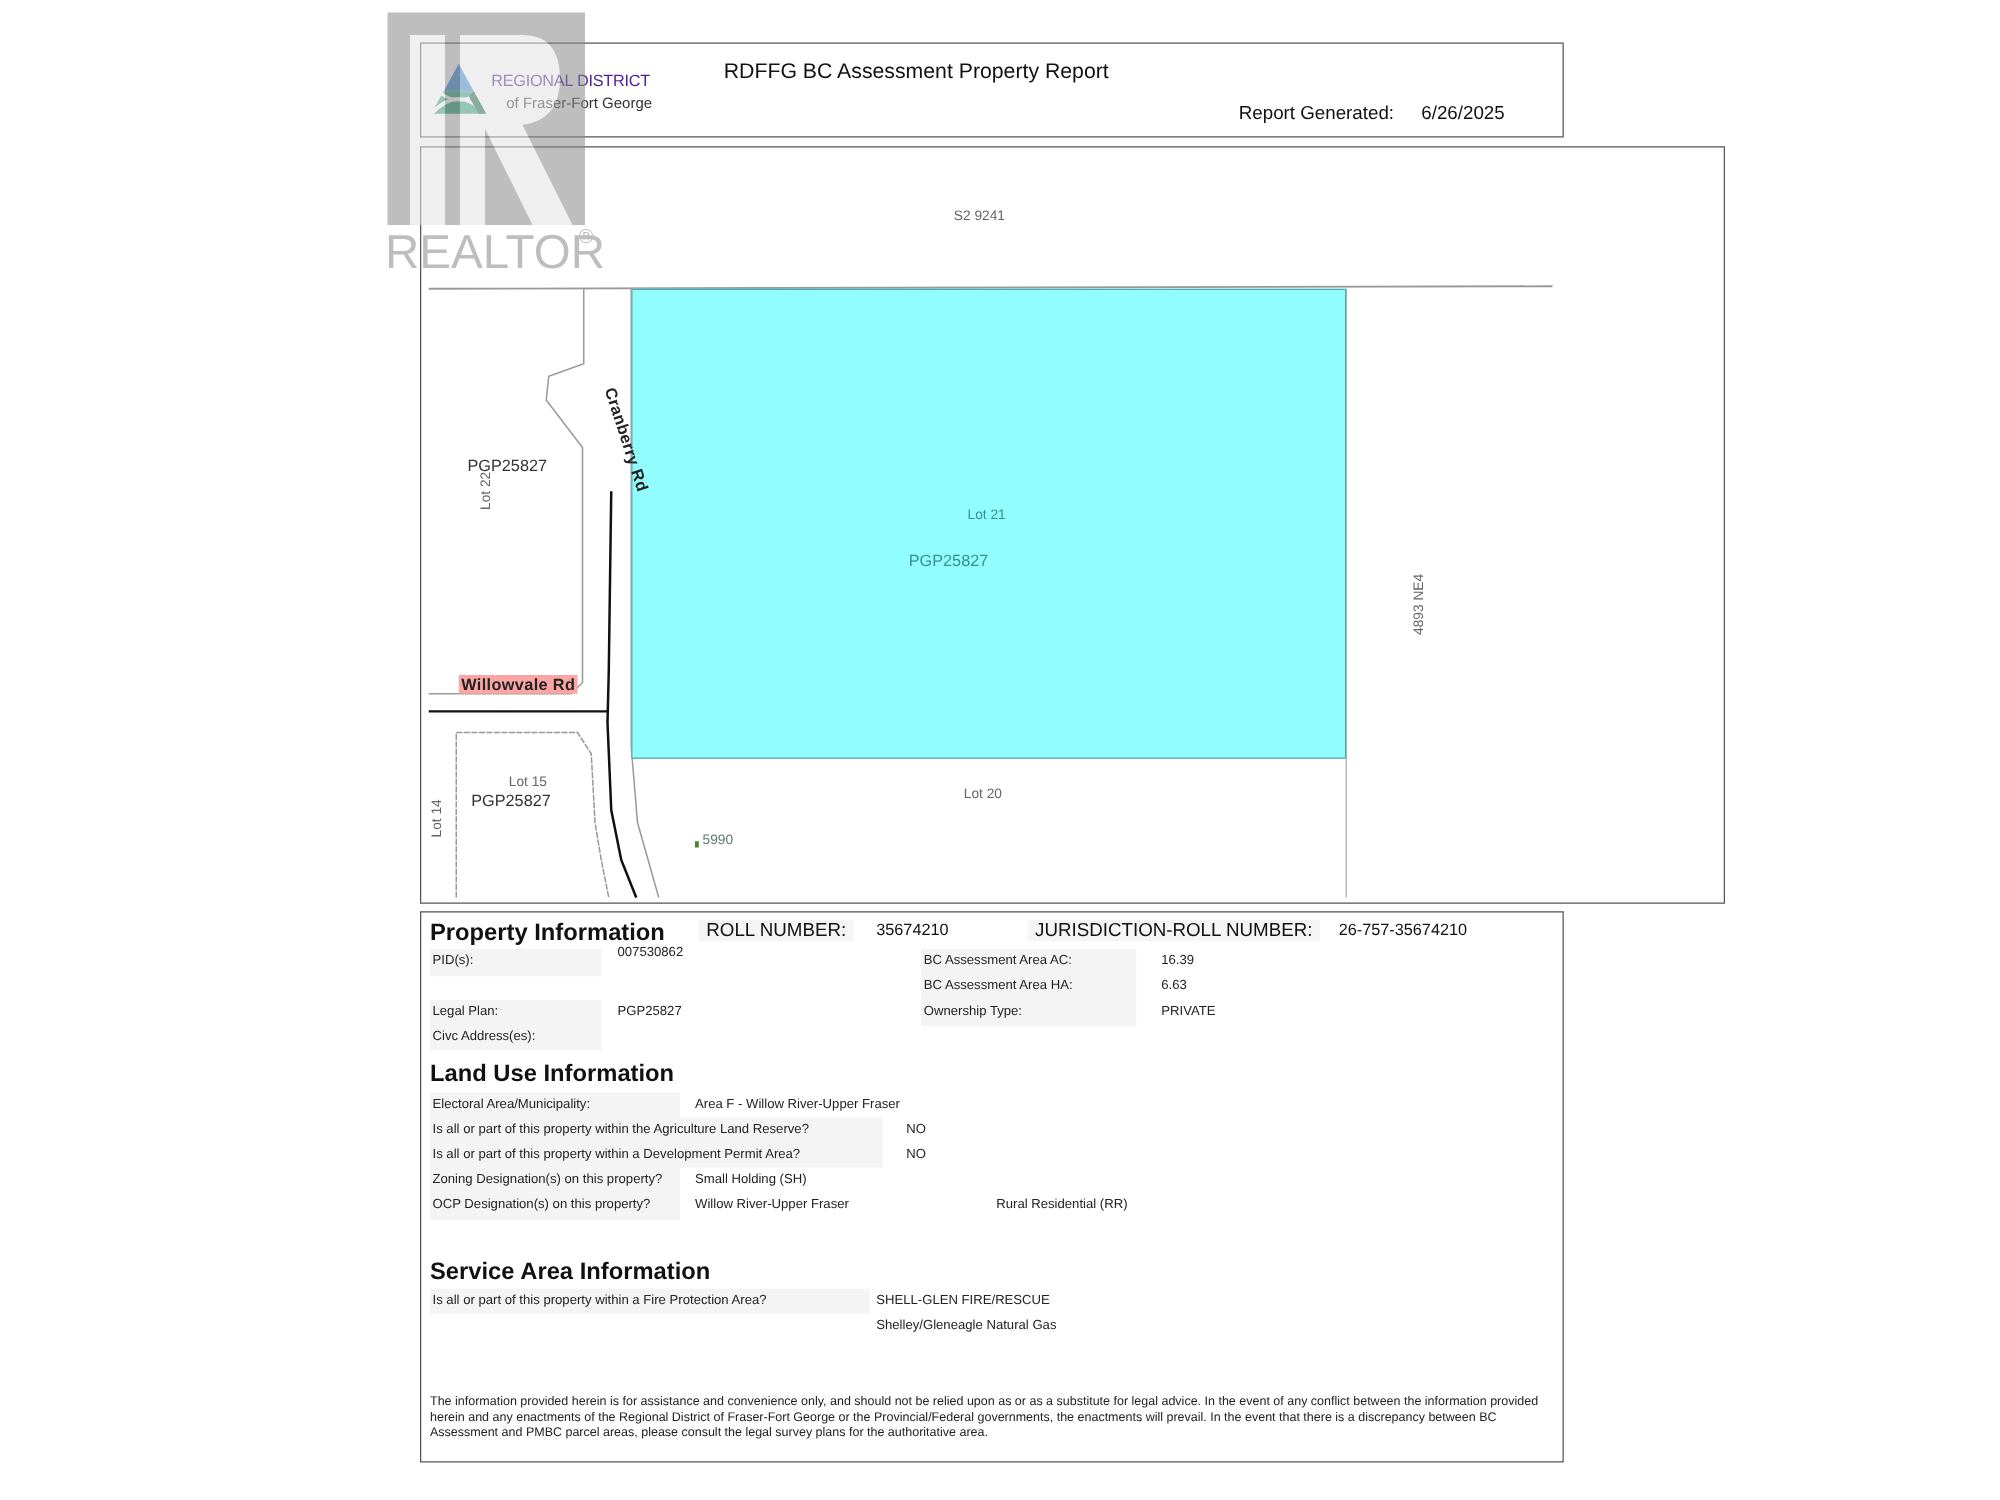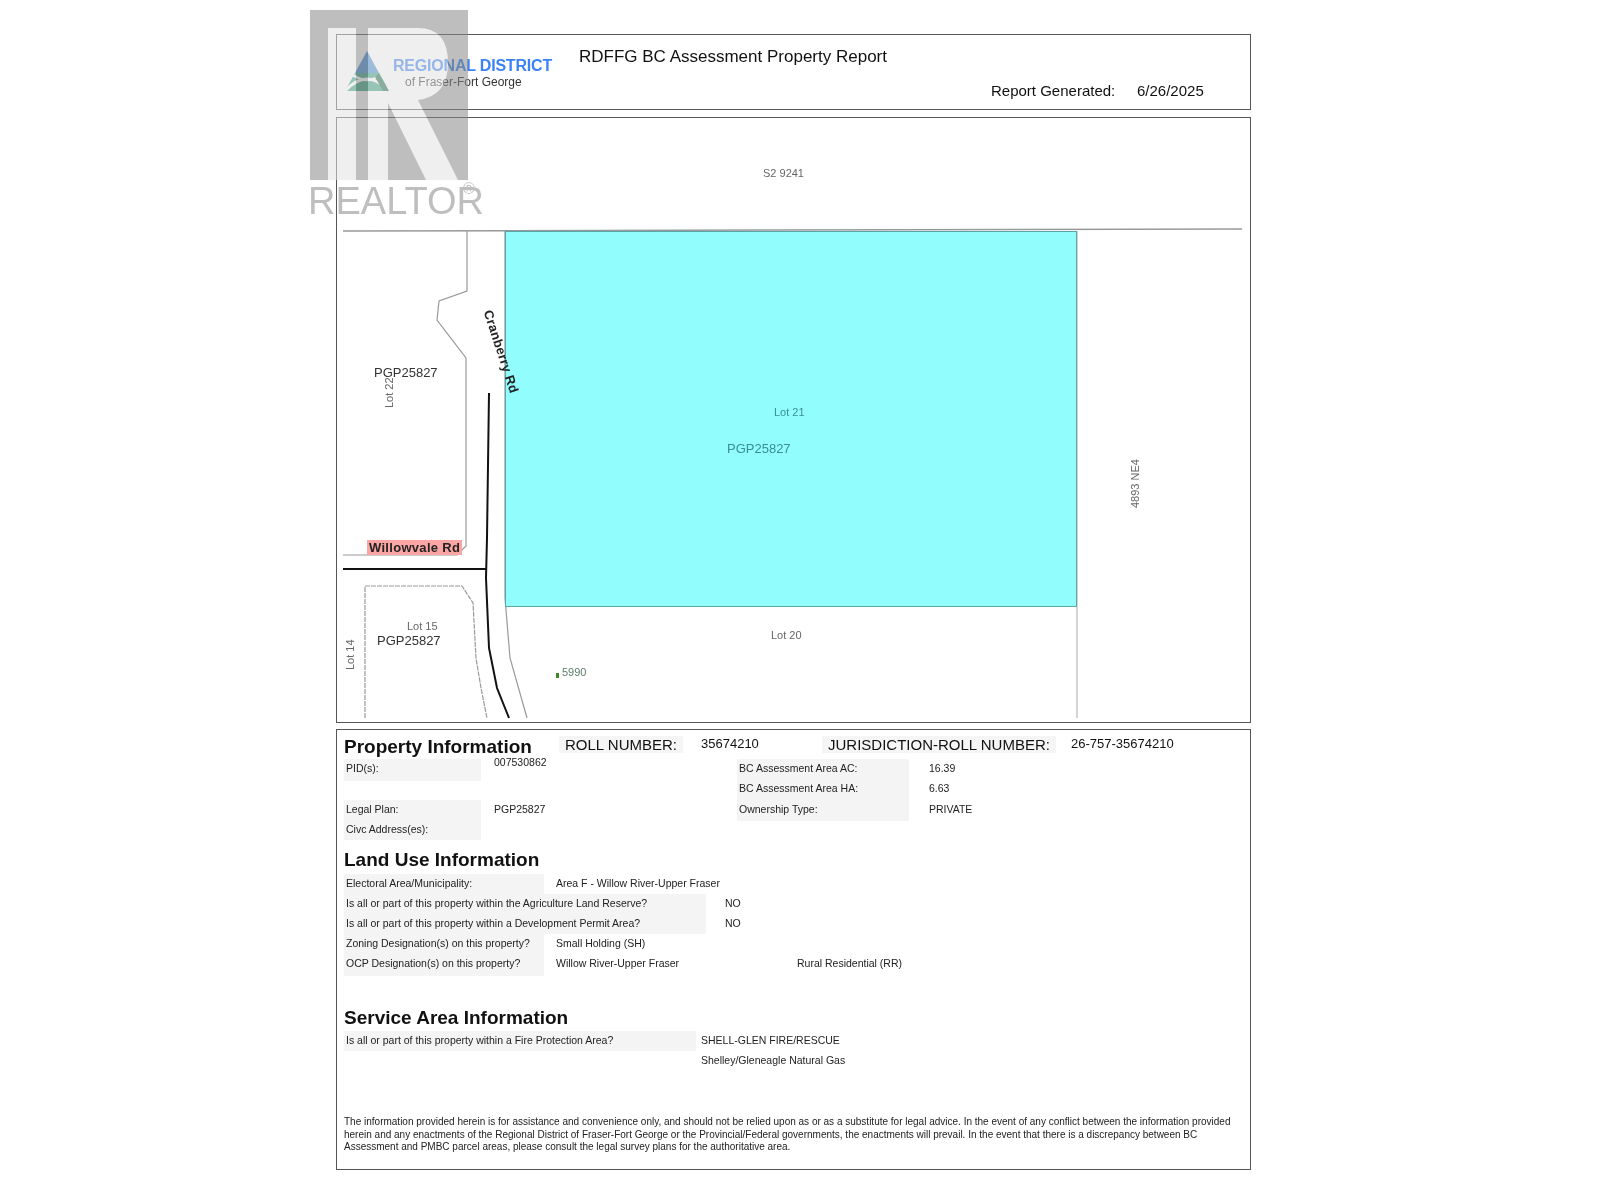--- a/index.html
+++ b/index.html
@@ -1,22 +1,22 @@
 <!DOCTYPE html>
 <html><head>
 <meta charset="utf-8">
 <style>
   html, body { margin: 0; padding: 0; background: #ffffff; }
   body { width: 1600px; height: 1200px; position: relative; overflow: hidden; font-family: "Liberation Sans", sans-serif; color: #111; }
   .box { position: absolute; border: 1.5px solid #555; background: #fff; box-sizing: border-box; }
   #header-box { left: 336px; top: 34px; width: 915px; height: 76px; }
-  #map-box { left: 336px; top: 117px; width: 915px; height: 606px; overflow: hidden; }
+  #map-box { left: 336px; top: 117px; width: 1044px; height: 606px; overflow: hidden; }
   #info-box { left: 336px; top: 729px; width: 915px; height: 441px; }
   .abs { position: absolute; white-space: nowrap; }
-  .logo-text1 { left: 56px; top: 22px; font-size: 16px; font-weight: bold; color: #3b82f6; letter-spacing: -0.2px; }
+  .logo-text1 { left: 56px; top: 22px; font-size: 13px; font-weight: normal; color: #4c1d95; letter-spacing: -0.2px; }
   .logo-text2 { left: 68px; top: 40px; font-size: 12px; font-weight: normal; color: #333; }
   .report-title { left: 242px; top: 12px; font-size: 17px; color: #111; }
   .gen-label { left: 654px; top: 47px; font-size: 15px; }
   .gen-value { left: 800px; top: 47px; font-size: 15px; }
   
   .parcel { position: absolute; left: 168px; top: 113px; width: 572px; height: 376px; background: #92fdfd; border: 1px solid #5aa5a5; box-sizing: border-box; }
   .map-label { position: absolute; font-size: 11px; color: #666; white-space: nowrap; }
   .map-label.dark { color: #333; font-size: 13px; }
   .map-label.teal { color: #3a8e93; }
   .road-label { position: absolute; font-size: 13px; font-weight: bold; color: #222; white-space: nowrap; letter-spacing: 0.3px; }

